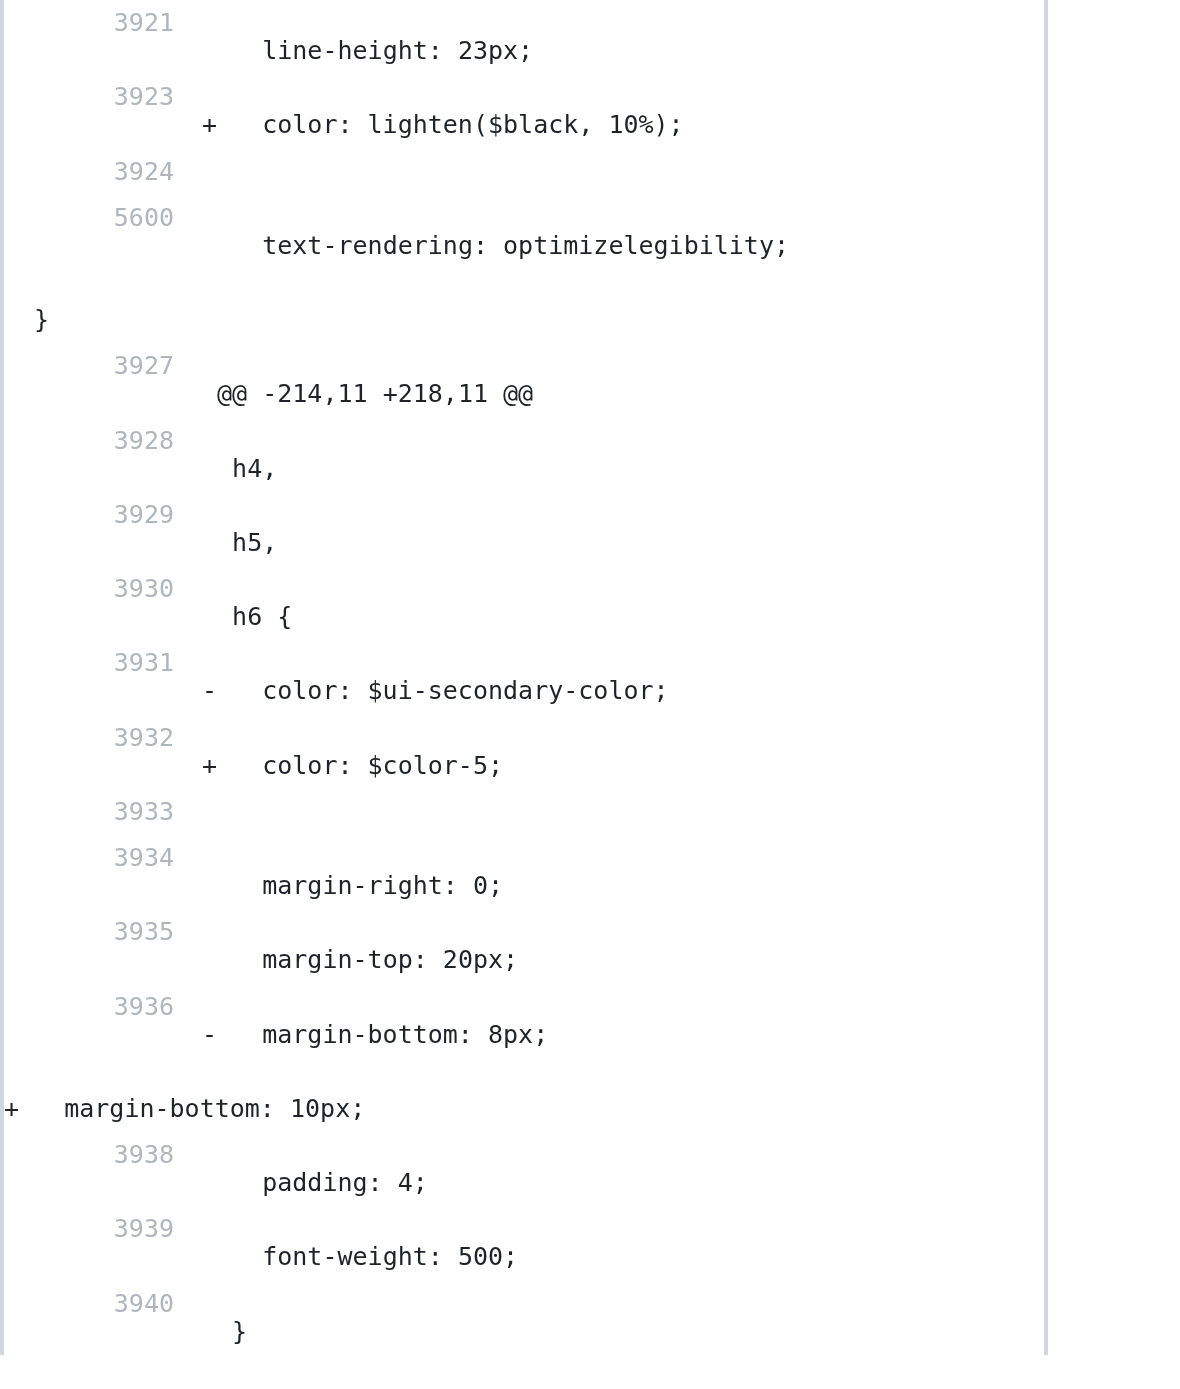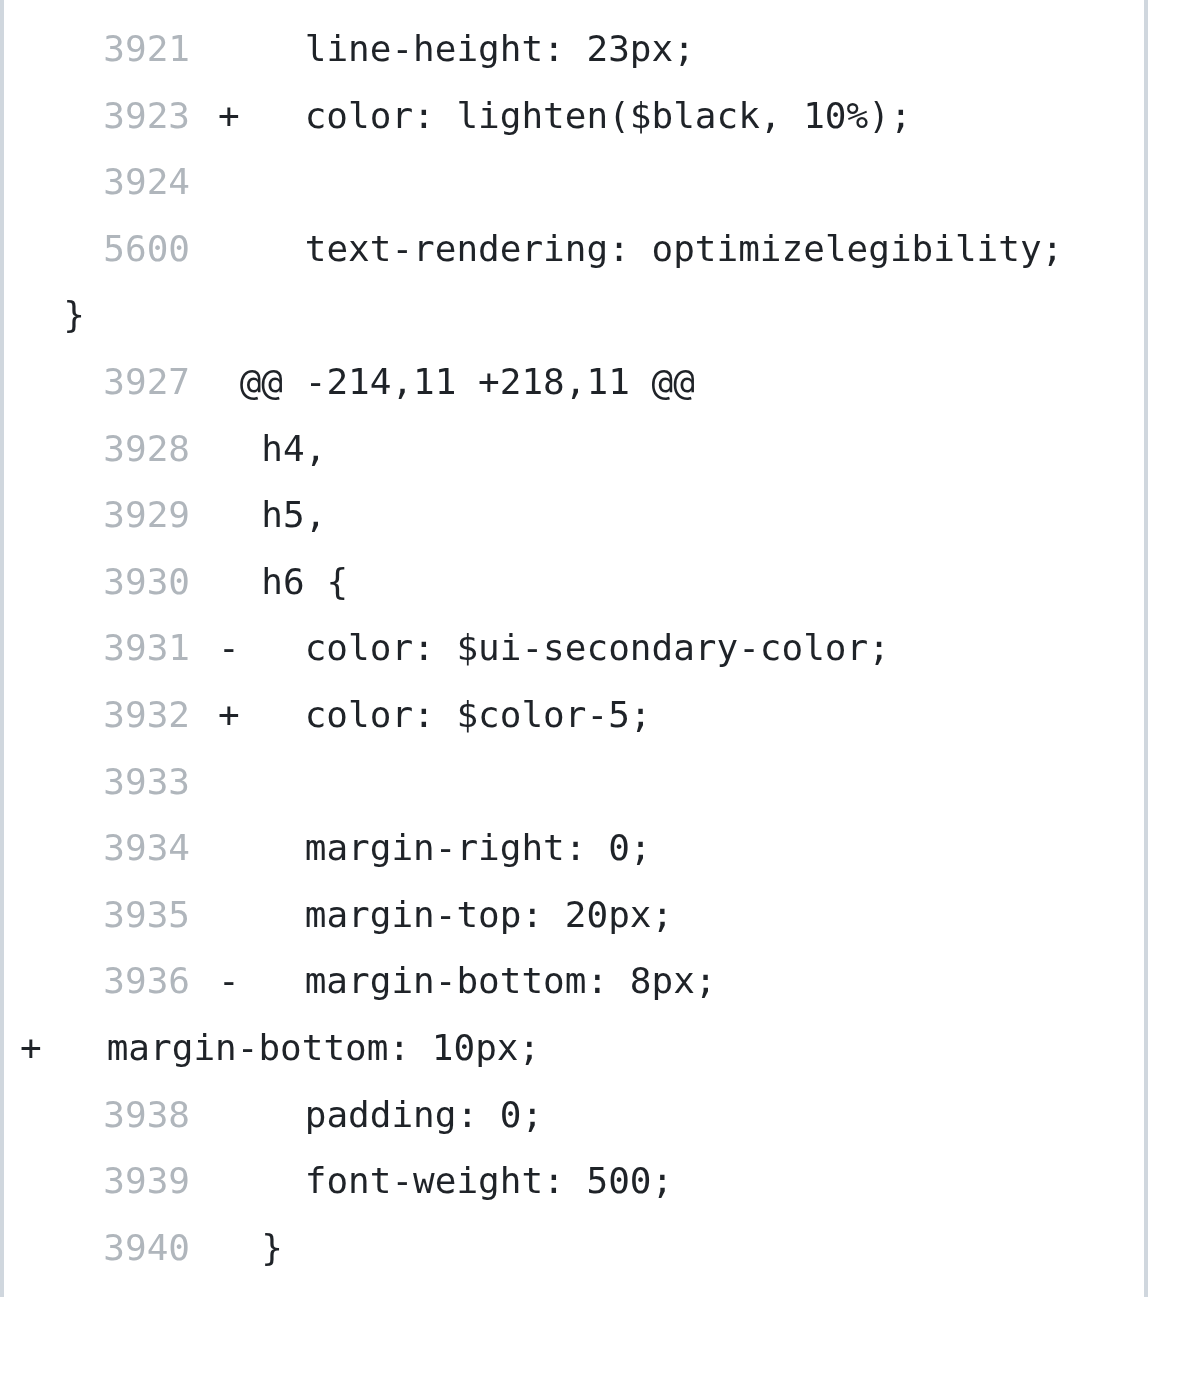--- a/index.html
+++ b/index.html
@@ -3,45 +3,46 @@
 <meta charset="utf-8">
 <style>
   html,body{
     margin:0;
     padding:0;
     background:#ffffff;
     width:1180px;
   }
   .diff-container{
     box-sizing:border-box;
-    width:1148px;
+    width:1048px;
     border-left:4px solid #d0d7de;
     border-right:4px solid #d0d7de;
-    padding:16px;
+    padding:0;
     font-family:ui-monospace,SFMono-Regular,Menlo,Consolas,monospace;
-    font-size:36px;
+    font-size:25px;
     line-height:1.85;
     color:#1f2328;
   }
   .row{
     display:flex;
     align-items:flex-start;
   }
   .ln{
     flex:0 0 170px;
     text-align:right;
     padding-right:28px;
     color:#b0b6bc;
     user-select:none;
   }
   .code{
     flex:1 1 auto;
     white-space:pre-wrap;
     word-break:break-all;
     padding-right:12px;
+    margin-top:28px;
   }
 </style>
 </head>
 <body>
 
 <div class="diff-container">
 
   <div class="row">
     <div class="ln">3921</div>
     <div class="code">    line-height: 23px;</div>
@@ -97,21 +98,21 @@
   </div>
   <div class="row">
     <div class="ln">3936</div>
     <div class="code">-   margin-bottom: 8px;</div>
   </div>
   <div class="row">
     <div class="code">+   margin-bottom: 10px;</div>
   </div>
   <div class="row">
     <div class="ln">3938</div>
-    <div class="code">    padding: 0;</div>
+    <div class="code">    padding: 4;</div>
   </div>
   <div class="row">
     <div class="ln">3939</div>
     <div class="code">    font-weight: 500;</div>
   </div>
   <div class="row">
     <div class="ln">3940</div>
     <div class="code">  }</div>
   </div>
 

